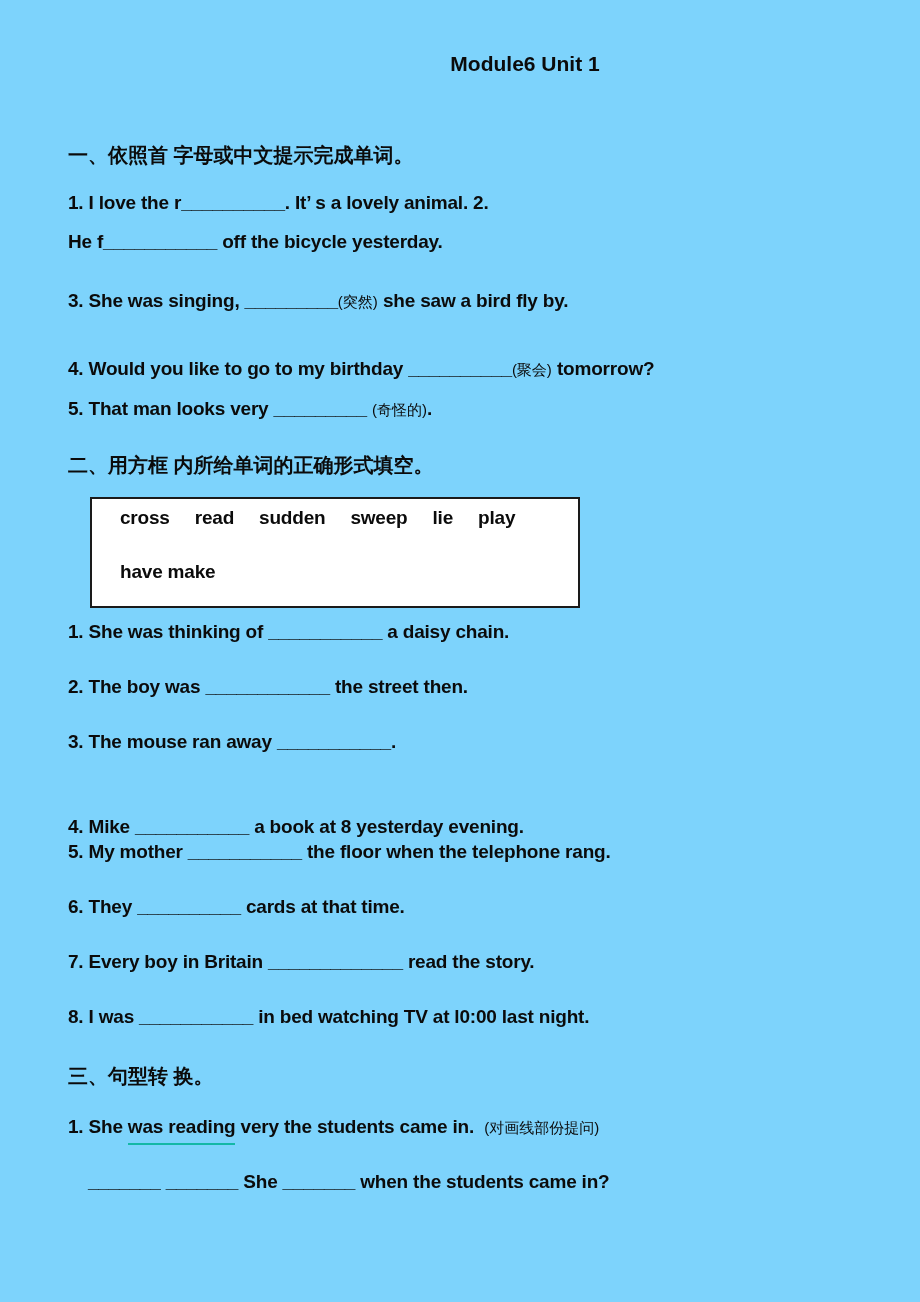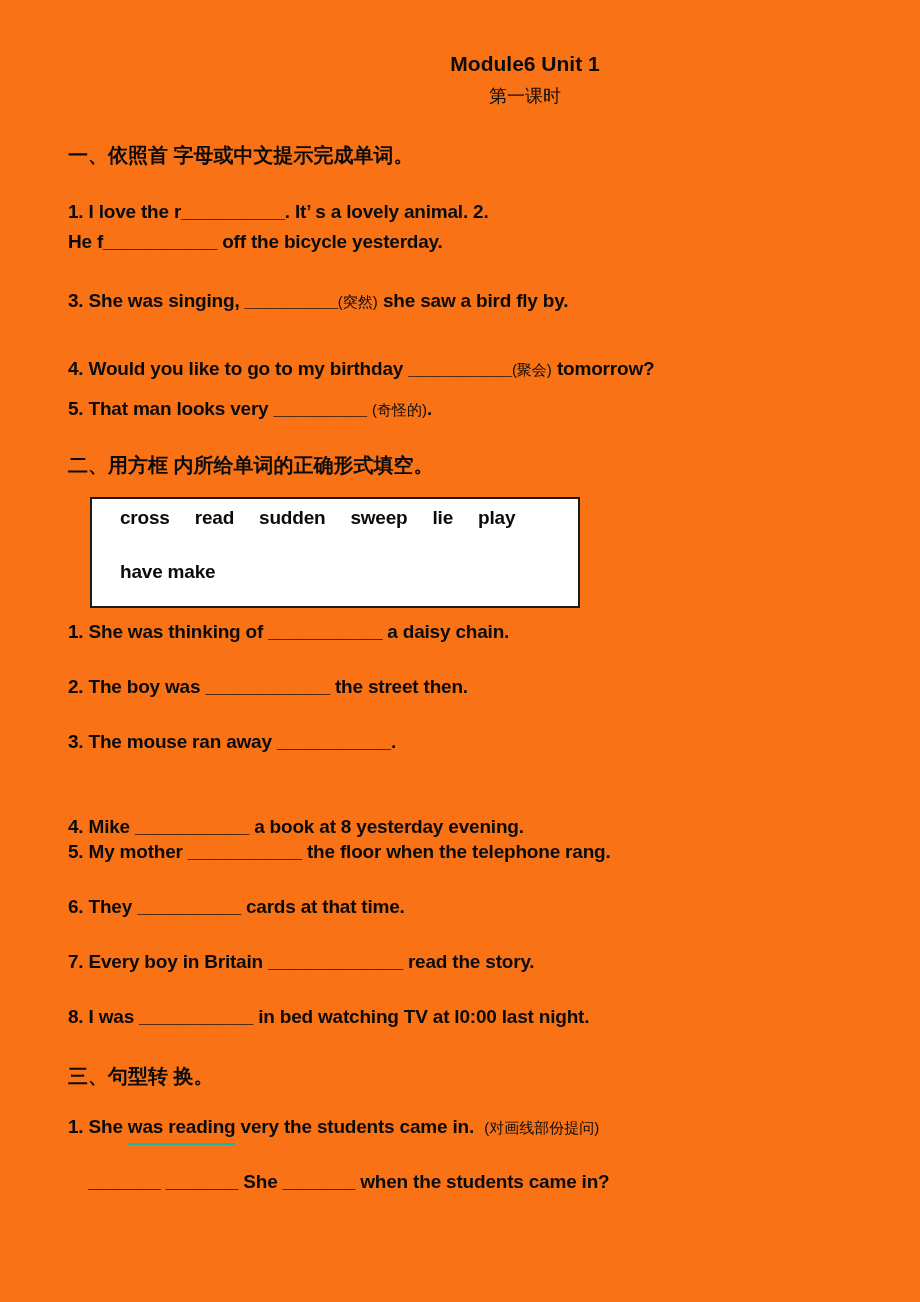--- a/index.html
+++ b/index.html
@@ -1,20 +1,20 @@
 <!DOCTYPE html>
 <html><head>
 <meta charset="utf-8">
 <style>
   html, body { margin: 0; padding: 0; background: #ffffff; }
   .page {
     position: relative;
     width: 920px;
     height: 1302px;
-    background: #f97316;
+    background: #7dd3fc;
     font-family: "Liberation Sans", "DejaVu Sans", sans-serif;
     color: #0b0b0b;
     overflow: hidden;
   }
   .line {
     position: absolute;
     left: 68px;
     font-size: 19px;
     font-weight: 700;
     letter-spacing: -0.2px;
@@ -30,21 +30,21 @@
   .title { top: 52px; font-size: 21px; font-weight: 700; }
   .subtitle { top: 84px; font-size: 18px; font-weight: 400; }
   .heading { font-size: 20px; letter-spacing: 0; }
   .hint { font-size: 15px; font-weight: 400; letter-spacing: 0; }
   .underlined {
     border-bottom: 2px solid #14b8a6;
     padding-bottom: 6px;
     text-align: center;
   }
   .h-s1 { top: 126px; margin-top: 16px; }
-  .l-i1a { top: 192px; margin-top: 9px; }
+  .l-i1a { top: 192px; }
   .l-i1b { top: 231px; }
   .l-i3  { top: 290px; }
   .l-i4  { top: 358px; }
   .l-i5  { top: 398px; }
   .h-s2 { top: 452px; }
   .wordbox {
     position: absolute;
     left: 90px;
     top: 497px;
     width: 486px;
@@ -82,21 +82,20 @@
   .h-s3 { top: 1063px; }
   .l-s3-q { top: 1116px; }
   .l-s3-a { top: 1171px; left: 88px; }
 </style>
 </head>
 <body>
 
 <div class="page">
 
   <div class="center-line title">Module6 Unit 1</div>
-  <div class="center-line subtitle">第一课时</div>
 
   <div class="line heading h-s1">一、依照首 字母或中文提示完成单词。</div>
 
   <div class="line l-i1a">1. I love the r__________. It’ s a lovely animal. 2.</div>
   <div class="line l-i1b">He f___________ off the bicycle yesterday.</div>
 
   <div class="line l-i3"><span>3. She was singing, _________</span><span class="hint">(突然)</span><span> she saw a bird fly by.</span></div>
 
   <div class="line l-i4"><span>4. Would you like to go to my birthday __________</span><span class="hint">(聚会)</span><span> tomorrow?</span></div>
 

